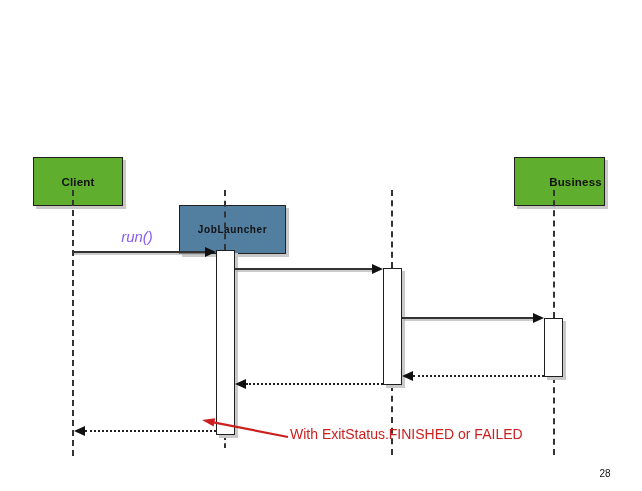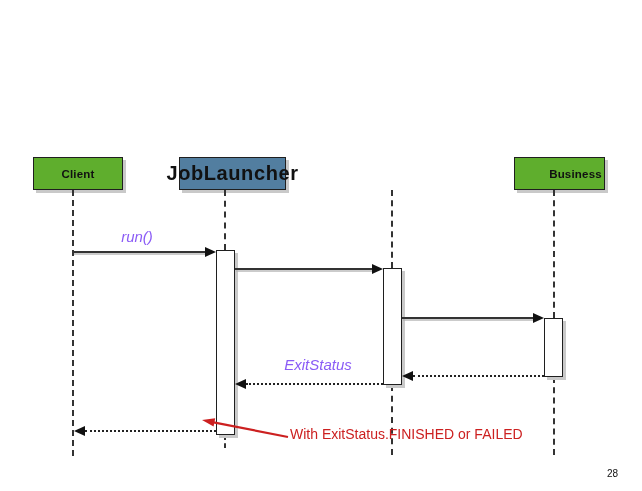--- a/index.html
+++ b/index.html
@@ -2,26 +2,26 @@
 <html><head>
 <meta charset="utf-8">
 <style>
   html,body{margin:0;padding:0;background:#fff;}
   .canvas{
     position:relative;width:642px;height:491px;background:#ffffff;overflow:hidden;
     font-family:"Liberation Sans",sans-serif;color:#111;
   }
   
   .actor-box{
-    position:absolute;top:157px;height:33px;border:1.5px solid #1f1f1f;
+    position:absolute;top:157px;height:49px;border:1.5px solid #1f1f1f;
     box-sizing:border-box;display:flex;align-items:center;justify-content:center;
     box-shadow:3px 3px 0 #c9c9c9;font-weight:bold;
   }
   .actor-box.small-label{font-size:11.5px;letter-spacing:.2px;}
-  .actor-box.big-label{font-size:20px;letter-spacing:.6px;}
+  .actor-box.big-label{font-size:10px;letter-spacing:.6px;margin-top:48px;}
   .box-client{left:33px;width:90px;}
   .box-joblauncher{left:179px;width:107px;}
   .box-job{left:342px;width:114px;}
   .box-business{left:514px;width:91px;padding-left:32px;}
   
   .lifeline{position:absolute;width:0;border-left:2px dashed #333;}
   .ll-client{left:72px;top:190px;height:266px;}
   .ll-jl-top{left:224px;top:190px;height:60px;}
   .ll-jl-bottom{left:224px;top:435px;height:13px;}
   .ll-job-top{left:391px;top:190px;height:78px;}
@@ -44,21 +44,21 @@
   .msg-label{position:absolute;font-size:15px;color:#8b5cf6;text-align:center;white-space:nowrap;font-style:italic;}
   .lbl-run{left:92px;top:228px;width:90px;}
   .lbl-execute{left:255px;top:246px;width:110px;}
   .lbl-exitstatus{left:263px;top:356px;width:110px;}
   .lbl-jobexecution{left:100px;top:402px;width:105px;}
   
   .annotation-group{position:absolute;left:0;top:0;}
   .annotation-arrow-svg{position:absolute;left:196px;top:410px;width:100px;height:34px;overflow:visible;}
   .annotation-text{position:absolute;left:290px;top:426px;font-size:14px;white-space:nowrap;}
   
-  .page-number{position:absolute;left:592px;top:468px;width:26px;text-align:right;font-size:10px;color:#111;}
+  .page-number{position:absolute;left:592px;top:468px;width:26px;text-align:center;font-size:10px;color:#111;}
 </style>
 </head>
 <body>
 
 <div class="canvas">
 
   <div class="actor-box small-label box-client" style="background: rgb(95, 174, 45);">
     <span>Client</span>
   </div>
   <div class="actor-box big-label box-joblauncher" style="background: rgb(82, 126, 160);">
@@ -88,21 +88,20 @@
   <div class="arrow-right" style="left:372px;top:264px;"></div>
 
   <div class="msg-line-solid" style="left:402px;top:317px;width:131px;"></div>
   <div class="arrow-right" style="left:533px;top:313px;"></div>
 
   <div class="arrow-left" style="left:402px;top:371px;"></div>
   <div class="msg-line-dotted" style="left:413px;top:375px;width:131px;"></div>
 
   <div class="arrow-left" style="left:235px;top:379px;"></div>
   <div class="msg-line-dotted" style="left:246px;top:383px;width:137px;"></div>
-  <div class="msg-label lbl-exitstatus">ExitStatus</div>
 
   <div class="arrow-left" style="left:74px;top:426px;"></div>
   <div class="msg-line-dotted" style="left:85px;top:430px;width:131px;"></div>
 
   <div class="annotation-group" style="color: rgb(204, 32, 32);">
     <svg class="annotation-arrow-svg" viewBox="0 0 100 34">
       <line x1="15" y1="11.8" x2="92" y2="27" stroke="currentColor" stroke-width="2.2"></line>
       <polygon points="6,10 17.6,16.5 19.2,8.2" fill="currentColor"></polygon>
     </svg>
     <div class="annotation-text">With ExitStatus.FINISHED or FAILED</div>

